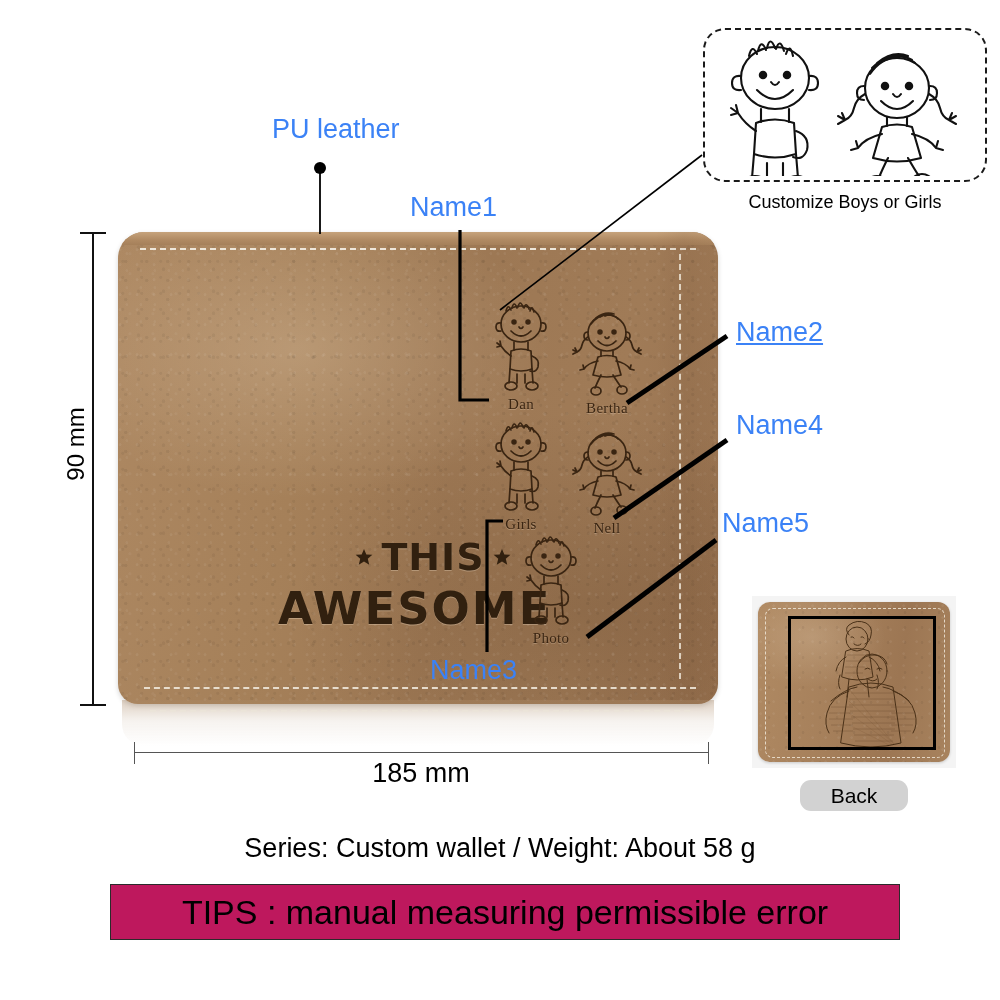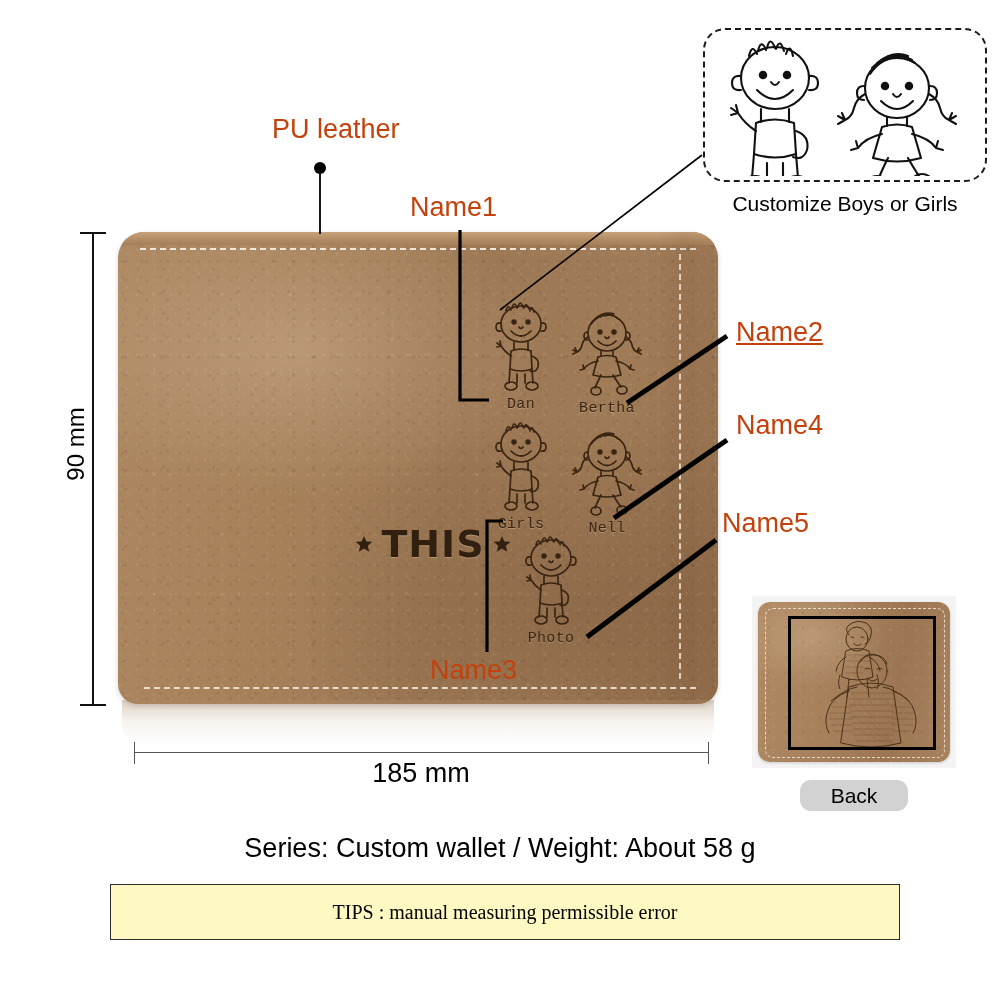--- a/index.html
+++ b/index.html
@@ -109,21 +109,21 @@
   #wallet-reflection-stitch {
     position: absolute;
     left: 150px; top: 710px;
     width: 540px; height: 0;
     border-top: 2px dashed rgba(235,228,216,0.85);
   }
   
   #engrave-block {
     position: absolute;
     left: 160px;
-    top: 293px;
+    top: 306px;
     width: 310px;
     text-align: left;
     color: #35210f;
     user-select: none;
   }
   .eng-line {
     font-family: "DejaVu Sans", sans-serif;
     font-weight: 700;
     letter-spacing: 1px;
     line-height: 1;
@@ -138,52 +138,52 @@
     gap: 8px;
   }
 
   
   .figure {
     position: absolute;
     text-align: center;
   }
   .figure svg { display: block; }
   .fig-name {
-    font-family: Liberation Mono, monospace;
+    font-family: Liberation Serif, serif;
     font-size: 15px;
     color: #3a2512;
     margin-top: -2px;
     letter-spacing: 0.3px;
     text-shadow: 0 1px 0 rgba(255,240,220,0.25);
   }
 
   
   .callout-label {
     position: absolute;
     font-family: "Liberation Sans", sans-serif;
     font-size: 27px;
-    color: #c2410c;
+    color: #3b82f6;
     white-space: nowrap;
   }
 
   
   #customize-box {
     position: absolute;
     left: 703px; top: 28px;
     width: 280px; height: 150px;
     border: 2px dashed #1a1a1a;
     border-radius: 22px;
     background: #ffffff;
   }
   #customize-caption {
     position: absolute;
     left: 703px; top: 192px;
     width: 284px;
     text-align: center;
-    font-size: 21px;
+    font-size: 18px;
     color: #000;
   }
 
   
   #dim-v-line {
     position: absolute;
     left: 92px; top: 232px;
     width: 0; height: 472px;
     border-left: 2px solid #111;
   }
@@ -300,28 +300,27 @@
     width: 1000px;
     text-align: center;
     font-size: 27px;
     color: #000;
   }
   #tips-box {
     position: absolute;
     left: 110px; top: 884px;
     width: 790px; height: 56px;
     box-sizing: border-box;
-    background: #fef9c3;
+    background: #be185d;
     border: 1.5px solid #2b2b2b;
     display: flex;
     align-items: center;
     justify-content: center;
-    font-size: 20px;
+    font-size: 34px;
     color: #000;
-    font-family: Liberation Serif, serif;
   }
 </style>
 </head>
 <body>
 
 <div class="stage">
 
   <div id="wallet-front">
     <div id="wallet-top-lip"></div>
     <div id="stitch-top"></div>
@@ -332,20 +331,21 @@
     <div id="engrave-block">
       <div class="star-row">
         <svg width="18" height="18" viewBox="0 0 20 20">
           <polygon points="10,1 12.6,7.2 19.3,7.6 14.2,12 15.8,18.6 10,15 4.2,18.6 5.8,12 0.7,7.6 7.4,7.2" fill="#31200f"></polygon>
         </svg>
         <span class="eng-line" id="eng-this">THIS</span>
         <svg width="18" height="18" viewBox="0 0 20 20">
           <polygon points="10,1 12.6,7.2 19.3,7.6 14.2,12 15.8,18.6 10,15 4.2,18.6 5.8,12 0.7,7.6 7.4,7.2" fill="#31200f"></polygon>
         </svg>
       </div>
+      <div class="eng-line" id="eng-awesome">AWESOME</div>
 
     </div>
 
     <div class="figure" style="left:366px; top:66px; width:74px;">
       <svg width="74" height="100" viewBox="0 0 74 100">
         <g fill="none" stroke="#3a2512" stroke-width="1.7" stroke-linecap="round" stroke-linejoin="round">
           <ellipse cx="37" cy="26" rx="20" ry="18"></ellipse>
           <path d="M22 13 Q24 5 27 12 M28 10 Q30 2 33 10 M34 9 Q36 1 39 9 M40 10 Q42 3 45 11 M46 13 Q48 6 50 14"></path>
           <path d="M17 25 q-5 -1 -5 4 t5 4"></path>
           <path d="M57 25 q5 -1 5 4 t-5 4"></path>

